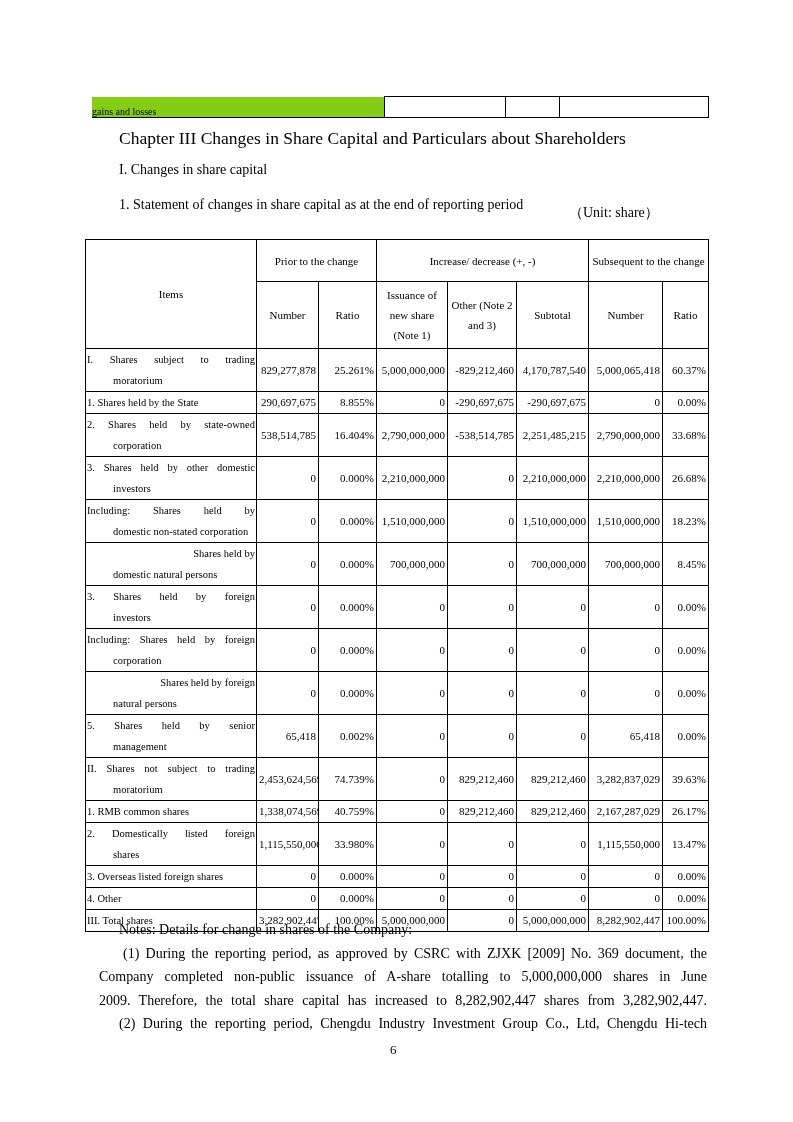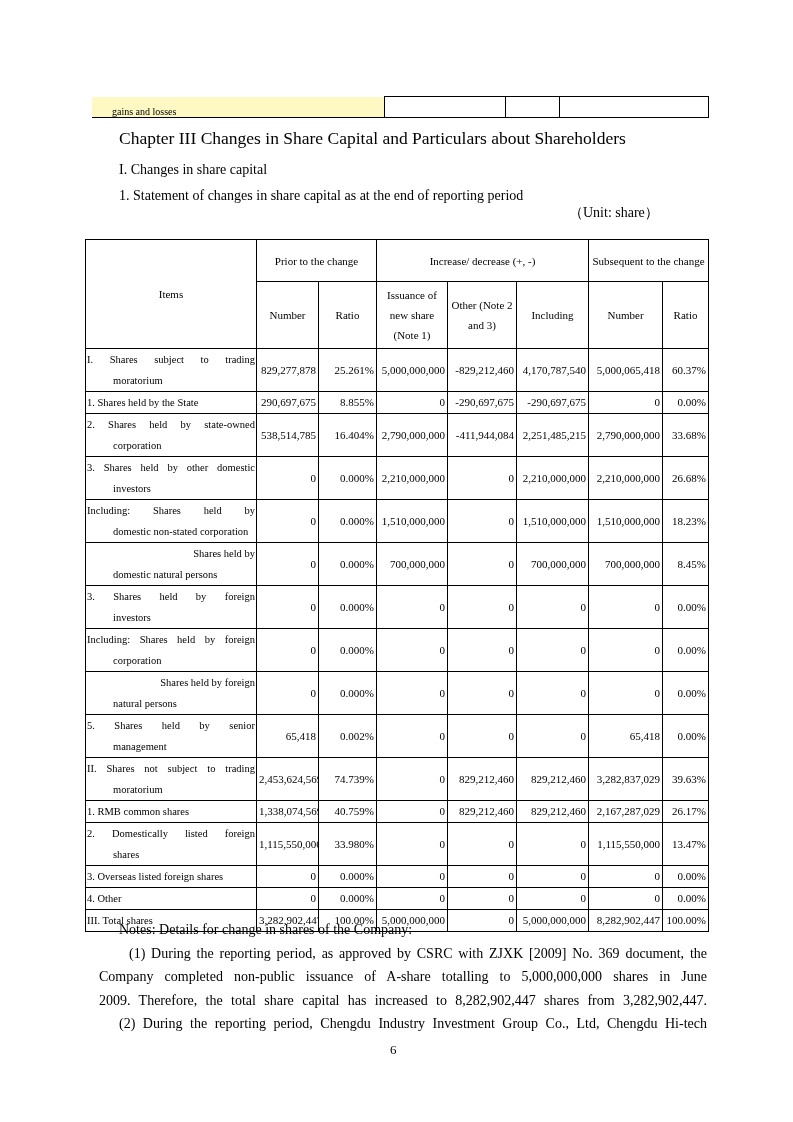--- a/index.html
+++ b/index.html
@@ -8,28 +8,28 @@
     font-family: "Liberation Serif", "DejaVu Serif", serif; color: #000;
   }
   .abs { position: absolute; }
   
   #top-table {
     position: absolute; left: 92px; top: 96px; width: 616px; height: 21px;
     border-collapse: collapse; table-layout: fixed;
   }
   #top-table td { border: 1px solid #000; padding: 0; height: 20px; }
   #top-table td.gray {
-    background: #fef9c3; font-size: 10px; padding-left: 20px; vertical-align: bottom;
+    background: #84cc16; font-size: 10px; padding-left: 0; vertical-align: bottom;
     border-top: none; border-left: none; border-right: 1px solid #000;
   }
   #top-table td.blank { border-top: 1px solid #000; }
 
   .chapter-title { left: 119px; top: 128px; font-size: 17.5px; white-space: nowrap; }
   .section { left: 119px; top: 162px; font-size: 14px; white-space: nowrap; }
-  .subsection { left: 119px; top: 188px; font-size: 14px; white-space: nowrap; }
+  .subsection { left: 119px; top: 197px; font-size: 14px; white-space: nowrap; }
   .unit { left: 569px; top: 204px; font-size: 14px; white-space: nowrap; }
 
   #share-table {
     position: absolute; left: 85px; top: 239px; width: 623px;
     border-collapse: collapse; table-layout: fixed;
     font-size: 11px; line-height: 21px;
   }
   #share-table th, #share-table td {
     border: 1px solid #000; padding: 0 2px; overflow: hidden; white-space: nowrap;
   }
@@ -91,21 +91,21 @@
       <th rowspan="2">Items</th>
       <th colspan="2">Prior to the change</th>
       <th colspan="3">Increase/ decrease (+, -)</th>
       <th colspan="2">Subsequent to the change</th>
     </tr>
     <tr style="height:67px">
       <th>Number</th>
       <th>Ratio</th>
       <th>Issuance of new share (Note 1)</th>
       <th>Other (Note 2 and 3)</th>
-      <th>Including</th>
+      <th>Subtotal</th>
       <th>Number</th>
       <th>Ratio</th>
     </tr>
   </thead>
   <tbody id="share-tbody">
       <tr class="tall">
         <td class="item">
           <span class="l1">I.  Shares  subject  to  trading</span>
           <span class="l2">moratorium</span>
         </td>
@@ -130,21 +130,21 @@
         <td class="num">0.00%</td>
       </tr>
       <tr class="tall">
         <td class="item">
           <span class="l1">2.  Shares  held  by  state-owned</span>
           <span class="l2">corporation</span>
         </td>
         <td class="num">538,514,785</td>
         <td class="num">16.404%</td>
         <td class="num">2,790,000,000</td>
-        <td class="num">-411,944,084</td>
+        <td class="num">-538,514,785</td>
         <td class="num">2,251,485,215</td>
         <td class="num">2,790,000,000</td>
         <td class="num">33.68%</td>
       </tr>
       <tr class="tall">
         <td class="item">
           <span class="l1">3. Shares held by other domestic</span>
           <span class="l2">investors</span>
         </td>
         <td class="num">0</td>
@@ -305,19 +305,19 @@
         <td class="num">0</td>
         <td class="num">5,000,000,000</td>
         <td class="num">8,282,902,447</td>
         <td class="num">100.00%</td>
       </tr>
     </tbody>
 </table>
 
 <div class="abs notes" id="notes" style="top:918px">
   <p>Notes: Details for change in shares of the Company:</p>
-  <p class="jl" style="margin-left:10px">(1) During the reporting period, as approved by CSRC with ZJXK [2009] No. 369 document, the</p>
+  <p class="jl" style="margin-left:4px">(1) During the reporting period, as approved by CSRC with ZJXK [2009] No. 369 document, the</p>
   <p class="jl" style="margin-left:-20px; width:608px">Company completed non-public issuance of A-share totalling to 5,000,000,000 shares in June</p>
   <p class="jl" style="margin-left:-20px; width:608px">2009. Therefore, the total share capital has increased to 8,282,902,447 shares from 3,282,902,447.</p>
   <p class="jl">(2) During the reporting period, Chengdu Industry Investment Group Co., Ltd, Chengdu Hi-tech</p>
 </div>
 
 <div class="abs page-number">6</div>
 
 </body></html>

